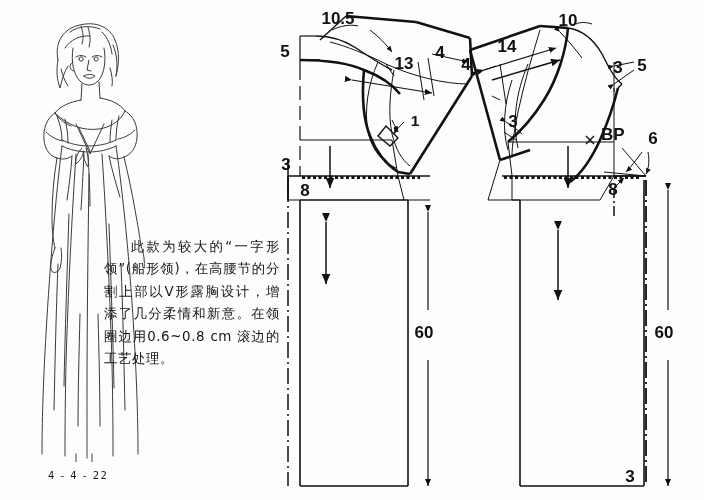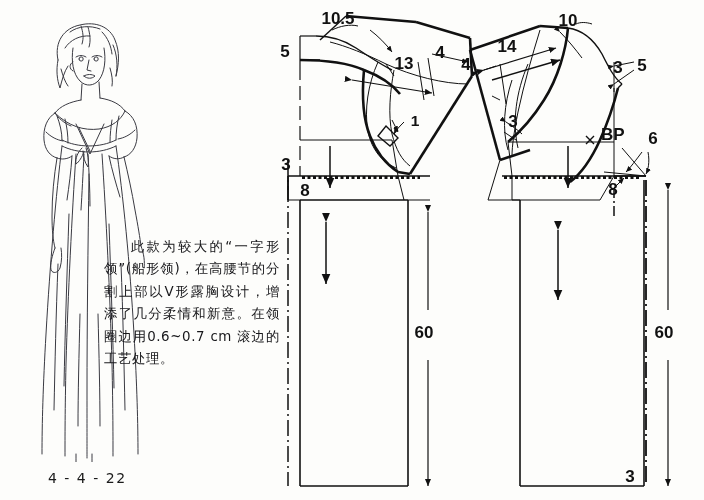--- a/index.html
+++ b/index.html
@@ -30,21 +30,21 @@
     line-height:22.4px;
     color:#17171a;
     letter-spacing:0.6px;
     text-align:justify;
   }
   #textblock p{margin:0;text-indent:2em;}
   #pagenum{
     position:absolute;
     left:48px; top:470px;
     font-family:"DejaVu Sans", sans-serif;
-    font-size:14px;
+    font-size:10px;
     letter-spacing:1.5px;
     color:#1a1a1a;
   }
   .figwrap{position:absolute;left:24px;top:14px;width:160px;height:448px;}
 </style>
 </head>
 <body>
 
 <div id="page">
 
@@ -323,18 +323,18 @@
       <text class="lbl lbl18" x="513" y="127" text-anchor="middle">3</text>
       <text class="lbl lbl18" x="601" y="140" text-anchor="start">BP</text>
       <text class="lbl lbl18" x="653" y="144" text-anchor="middle">6</text>
       <text class="lbl lbl18" x="613" y="195" text-anchor="middle">8</text>
       <text class="lbl lbl18" x="630" y="482" text-anchor="middle">3</text>
       <text class="lbl lbl18" x="664" y="338" text-anchor="middle">60</text>
     </g>
   </svg>
 
   <div id="textblock">
-    <p>此款为较大的“一字形领”(船形领)，在高腰节的分割上部以V形露胸设计，增添了几分柔情和新意。在领圈边用0.6~0.7 cm 滚边的工艺处理。</p>
+    <p>此款为较大的“一字形领”(船形领)，在高腰节的分割上部以V形露胸设计，增添了几分柔情和新意。在领圈边用0.6~0.8 cm 滚边的工艺处理。</p>
   </div>
 
   <div id="pagenum">4 - 4 - 22</div>
 
 </div>
 
 </body></html>

